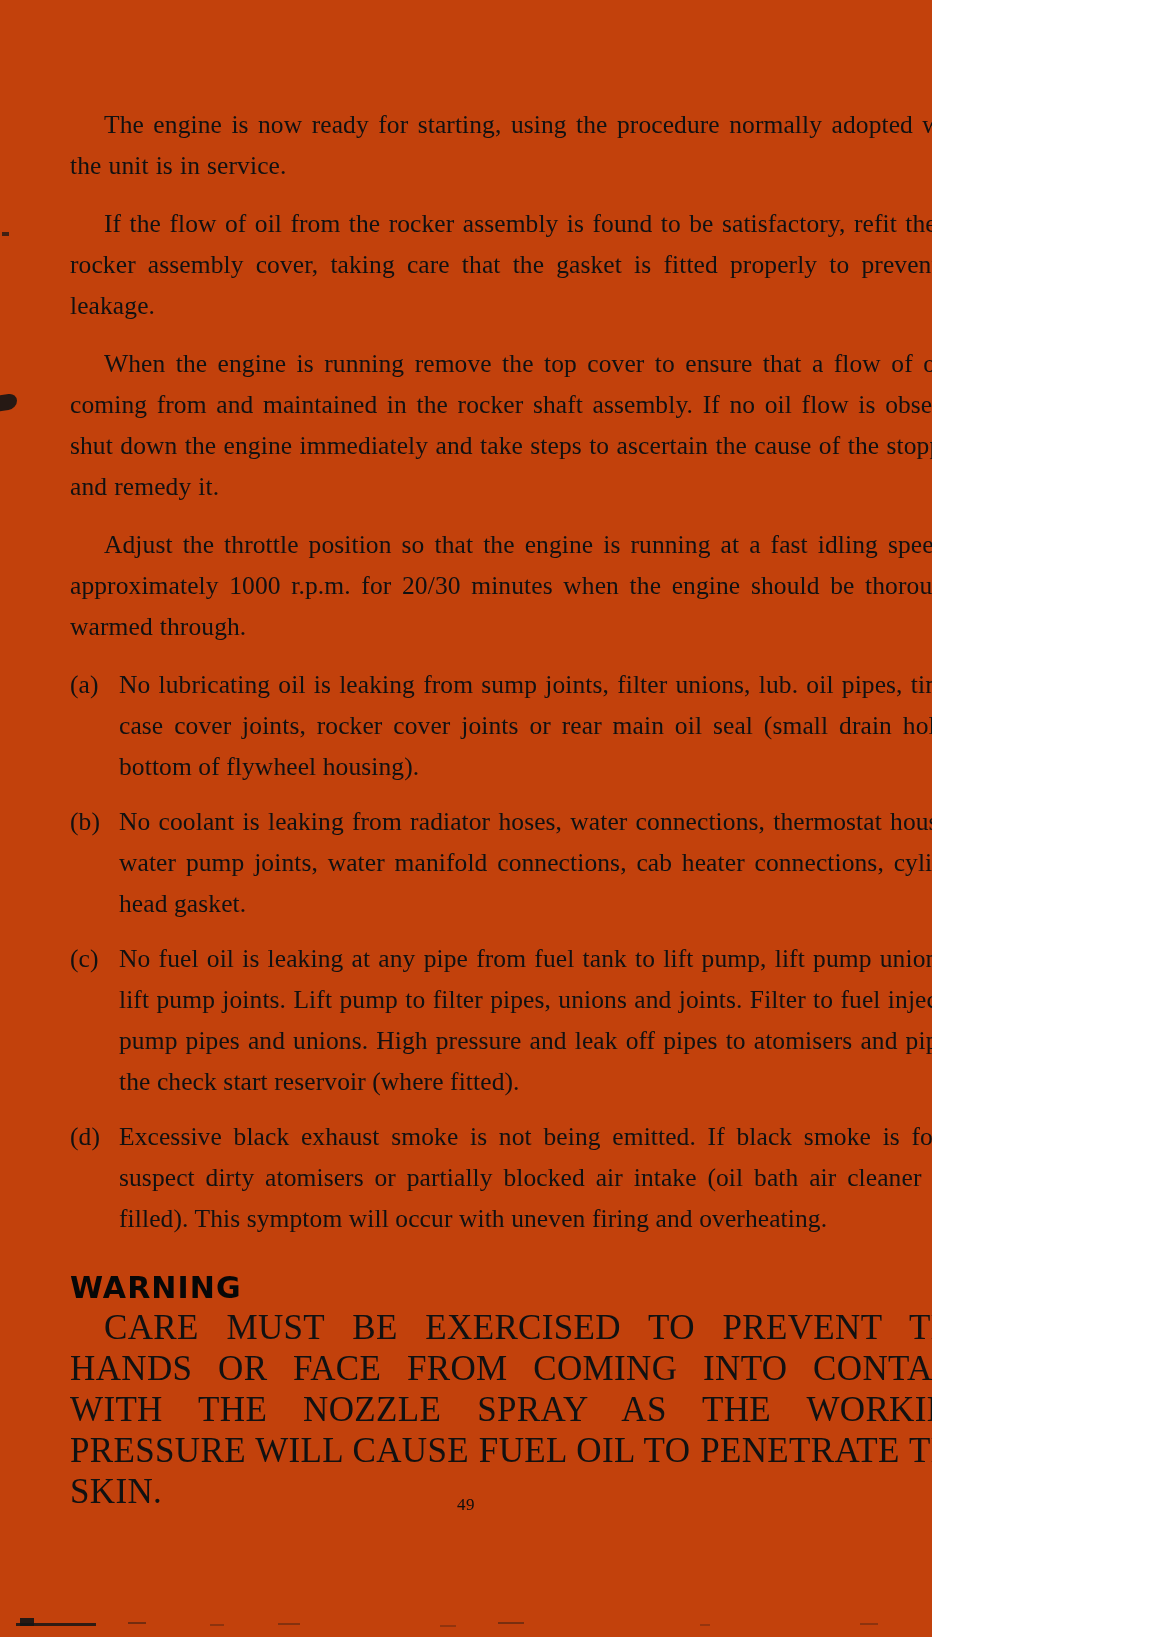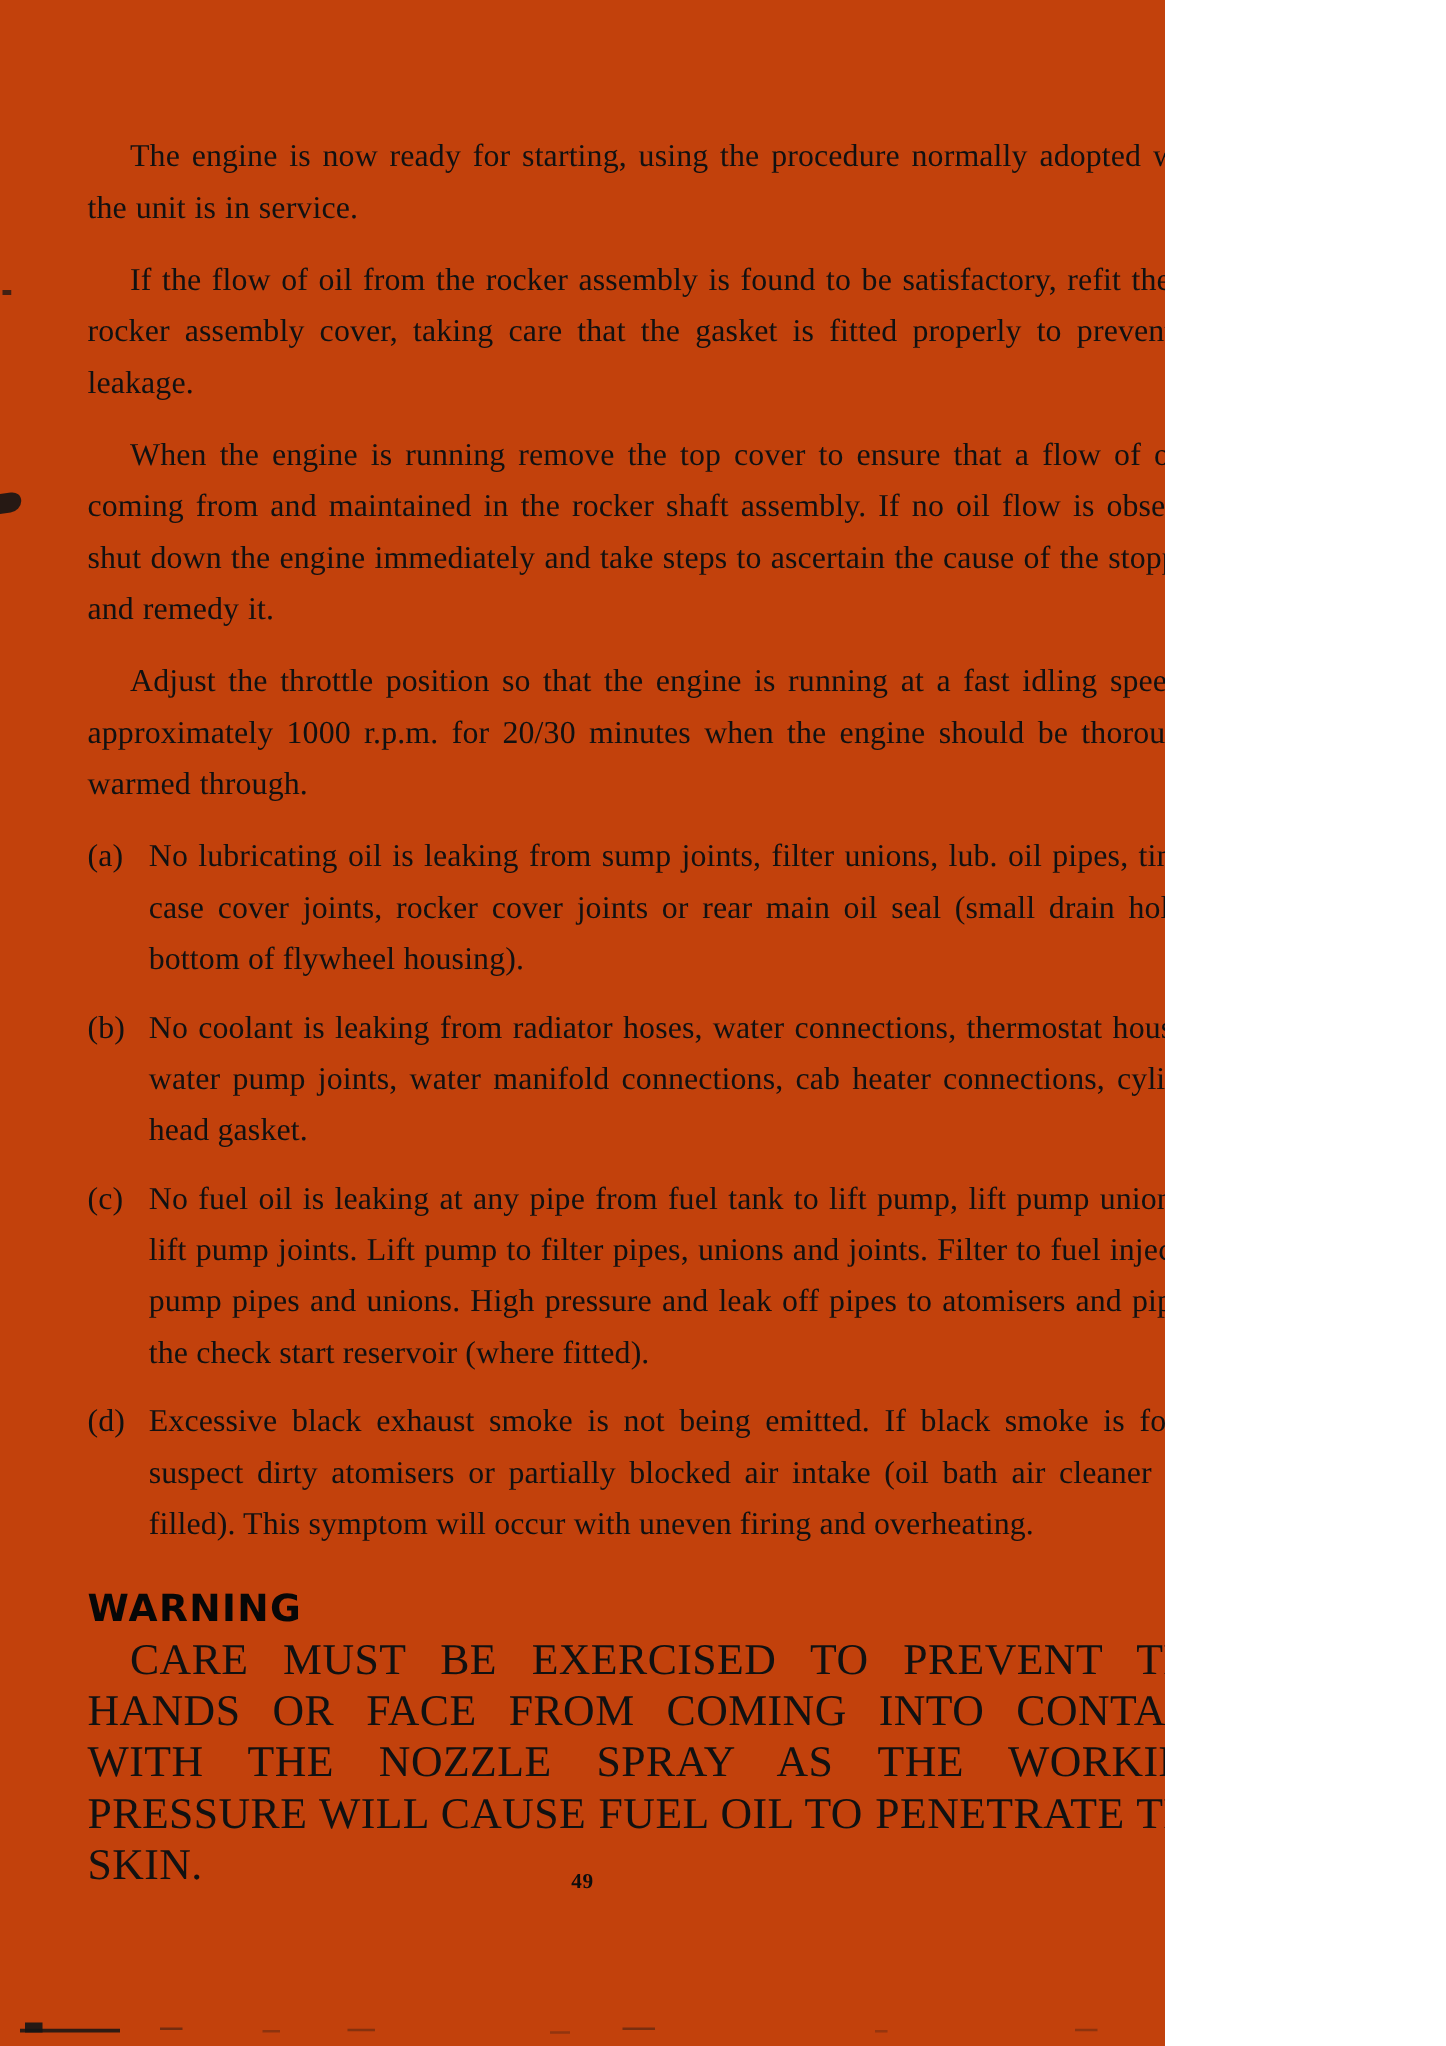--- a/index.html
+++ b/index.html
@@ -100,21 +100,21 @@
   }
 
   
   .folio {
     position: absolute;
     left: 0;
     right: 0;
     top: 1495px;
     text-align: center;
     font-size: 17px;
-    font-weight: bold;
+    font-weight: normal;
     letter-spacing: 0.5px;
     color: #0d0d0d;
   }
 
   
   .artifact { position: absolute; background: #151515; }
 
   .artifact-dot-top {
     left: 2px;
     top: 232px;

